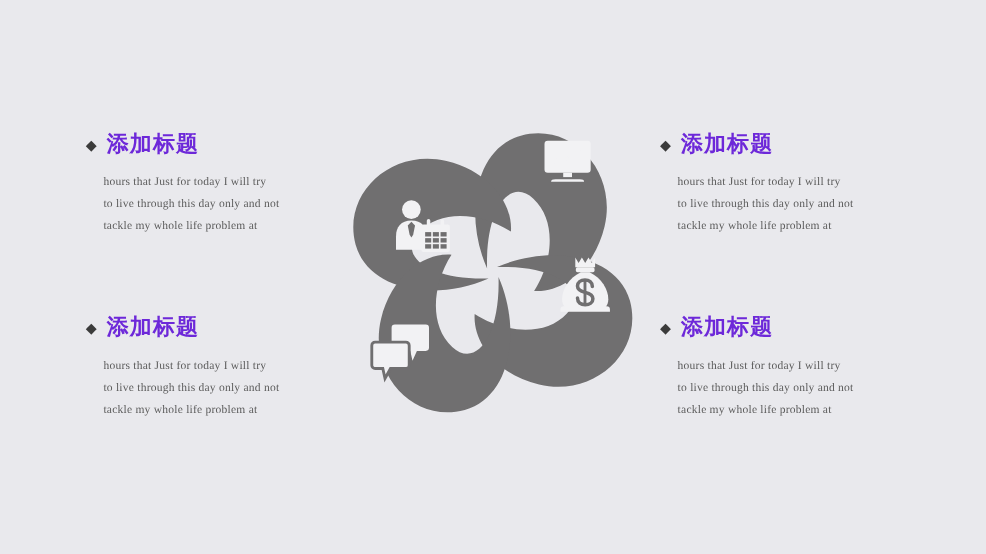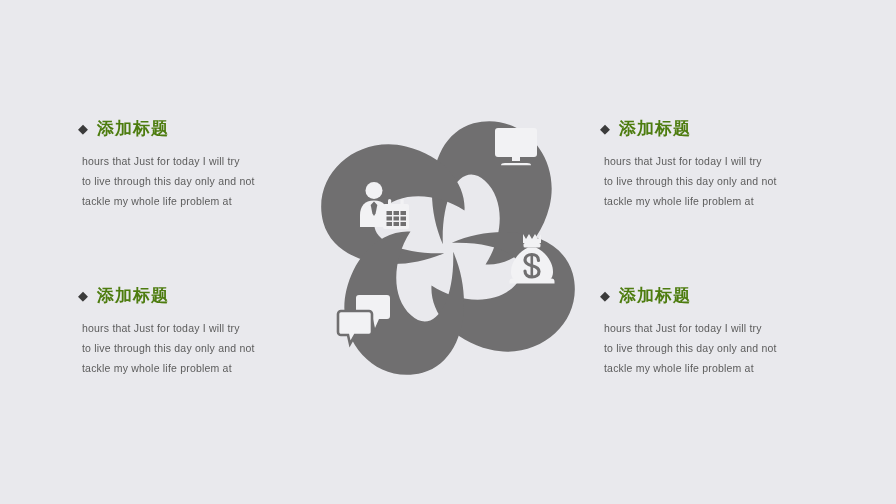--- a/index.html
+++ b/index.html
@@ -42,34 +42,34 @@
   }
   .diamond {
     color: #3b3b3b;
     font-size: 13px;
     line-height: 1;
     position: relative;
     top: -1px;
   }
   .heading-text {
     font-family: "DejaVu Serif", "Liberation Serif", serif;
-    font-size: 17px;
+    font-size: 20px;
     font-weight: 700;
-    color: #4d7c0f;
+    color: #6d28d9;
     letter-spacing: 1px;
     line-height: 1;
   }
   .body-text {
-    font-family: Liberation Sans, sans-serif;
+    font-family: Liberation Serif, serif;
     font-size: 10.5px;
     line-height: 20px;
     color: #5c5c5c;
     letter-spacing: 0.2px;
     white-space: pre-line;
-    margin: 4px;
+    margin: 16px;
   }
 
   
   #graphic {
     position: absolute;
     left: 298px;
     top: 88px;
     width: 300px;
     height: 320px;
   }

